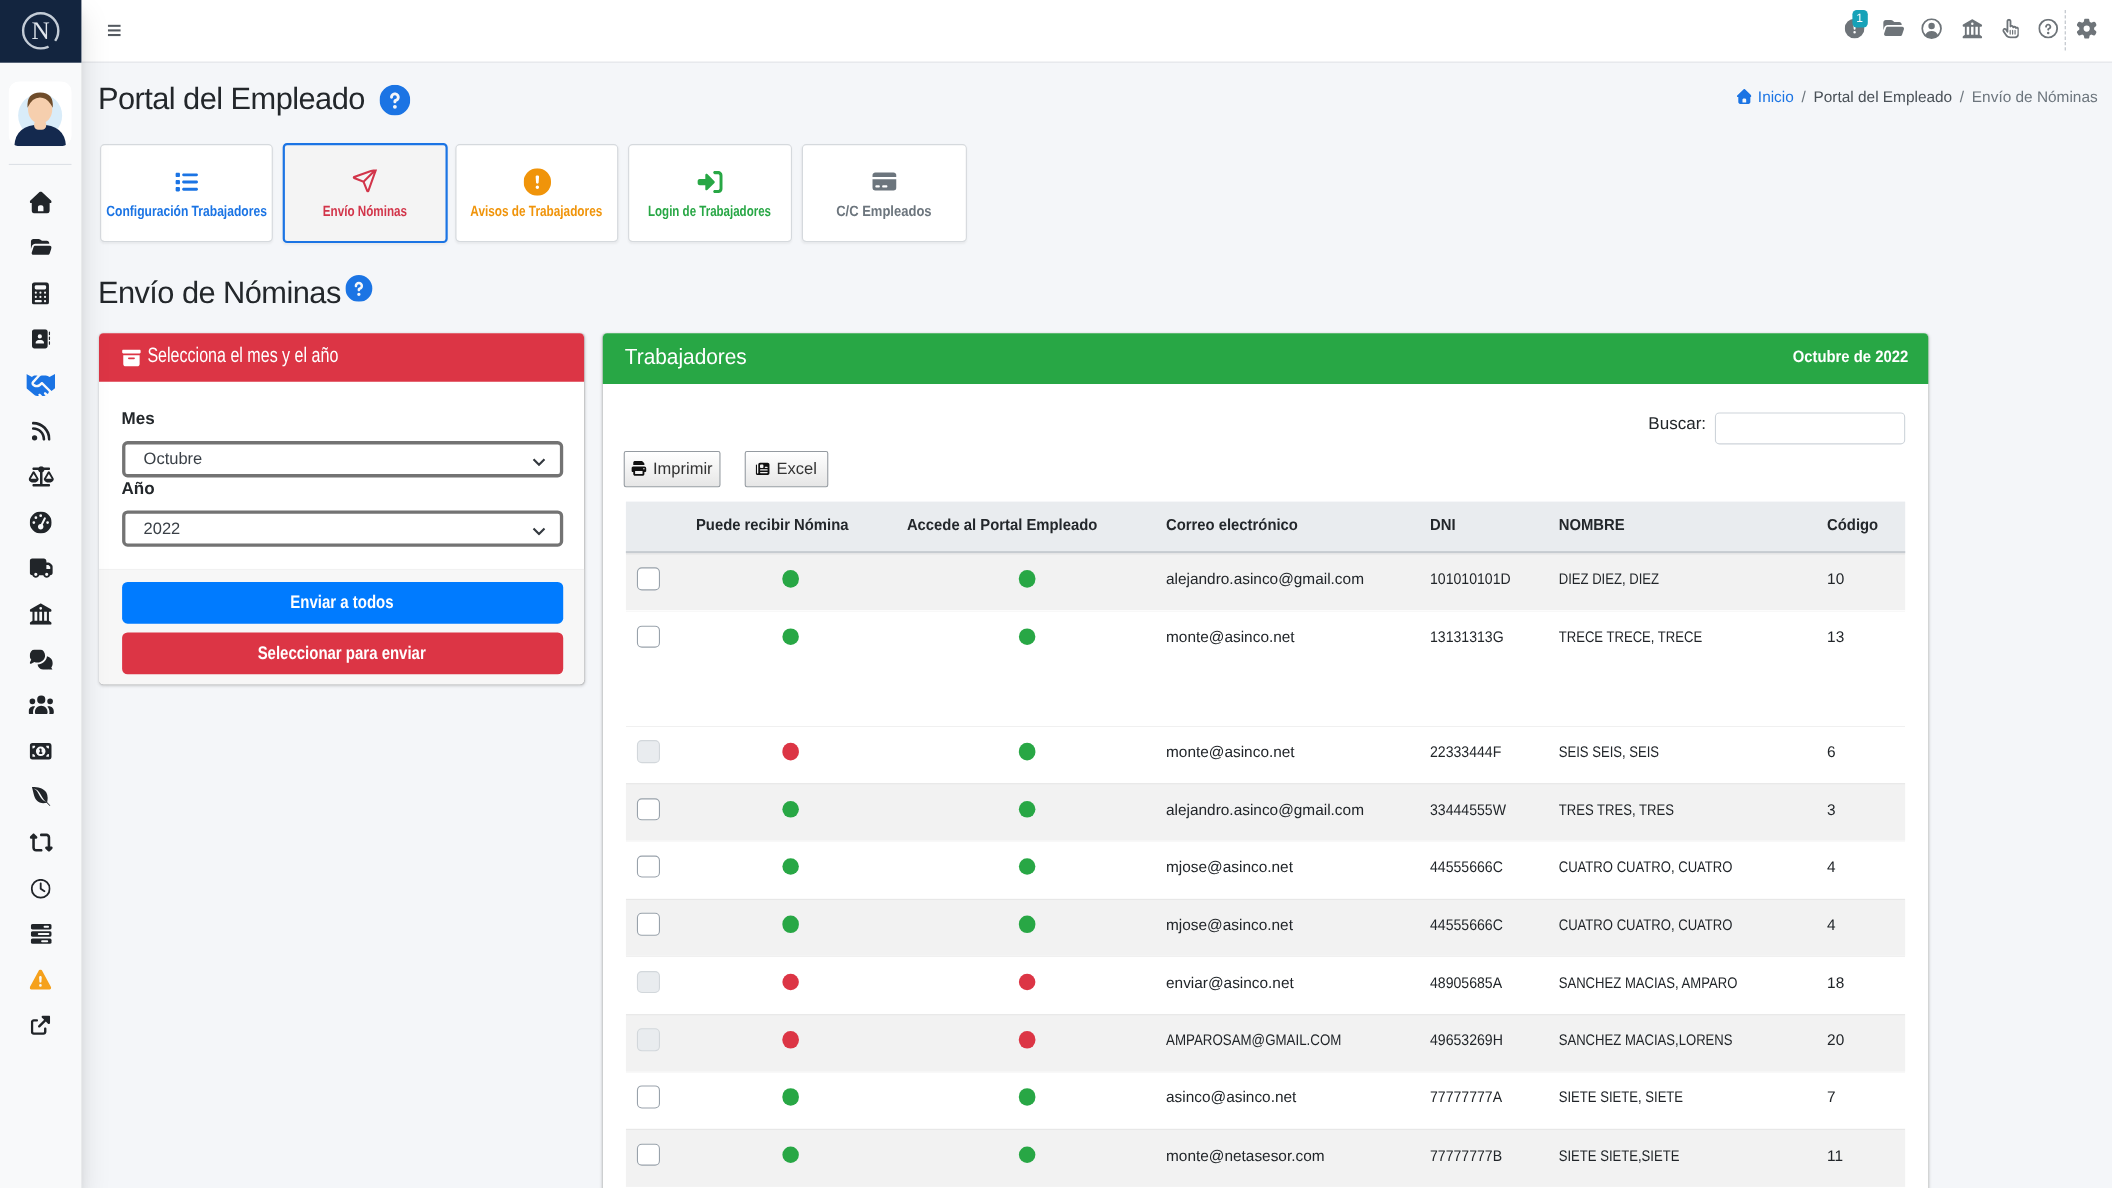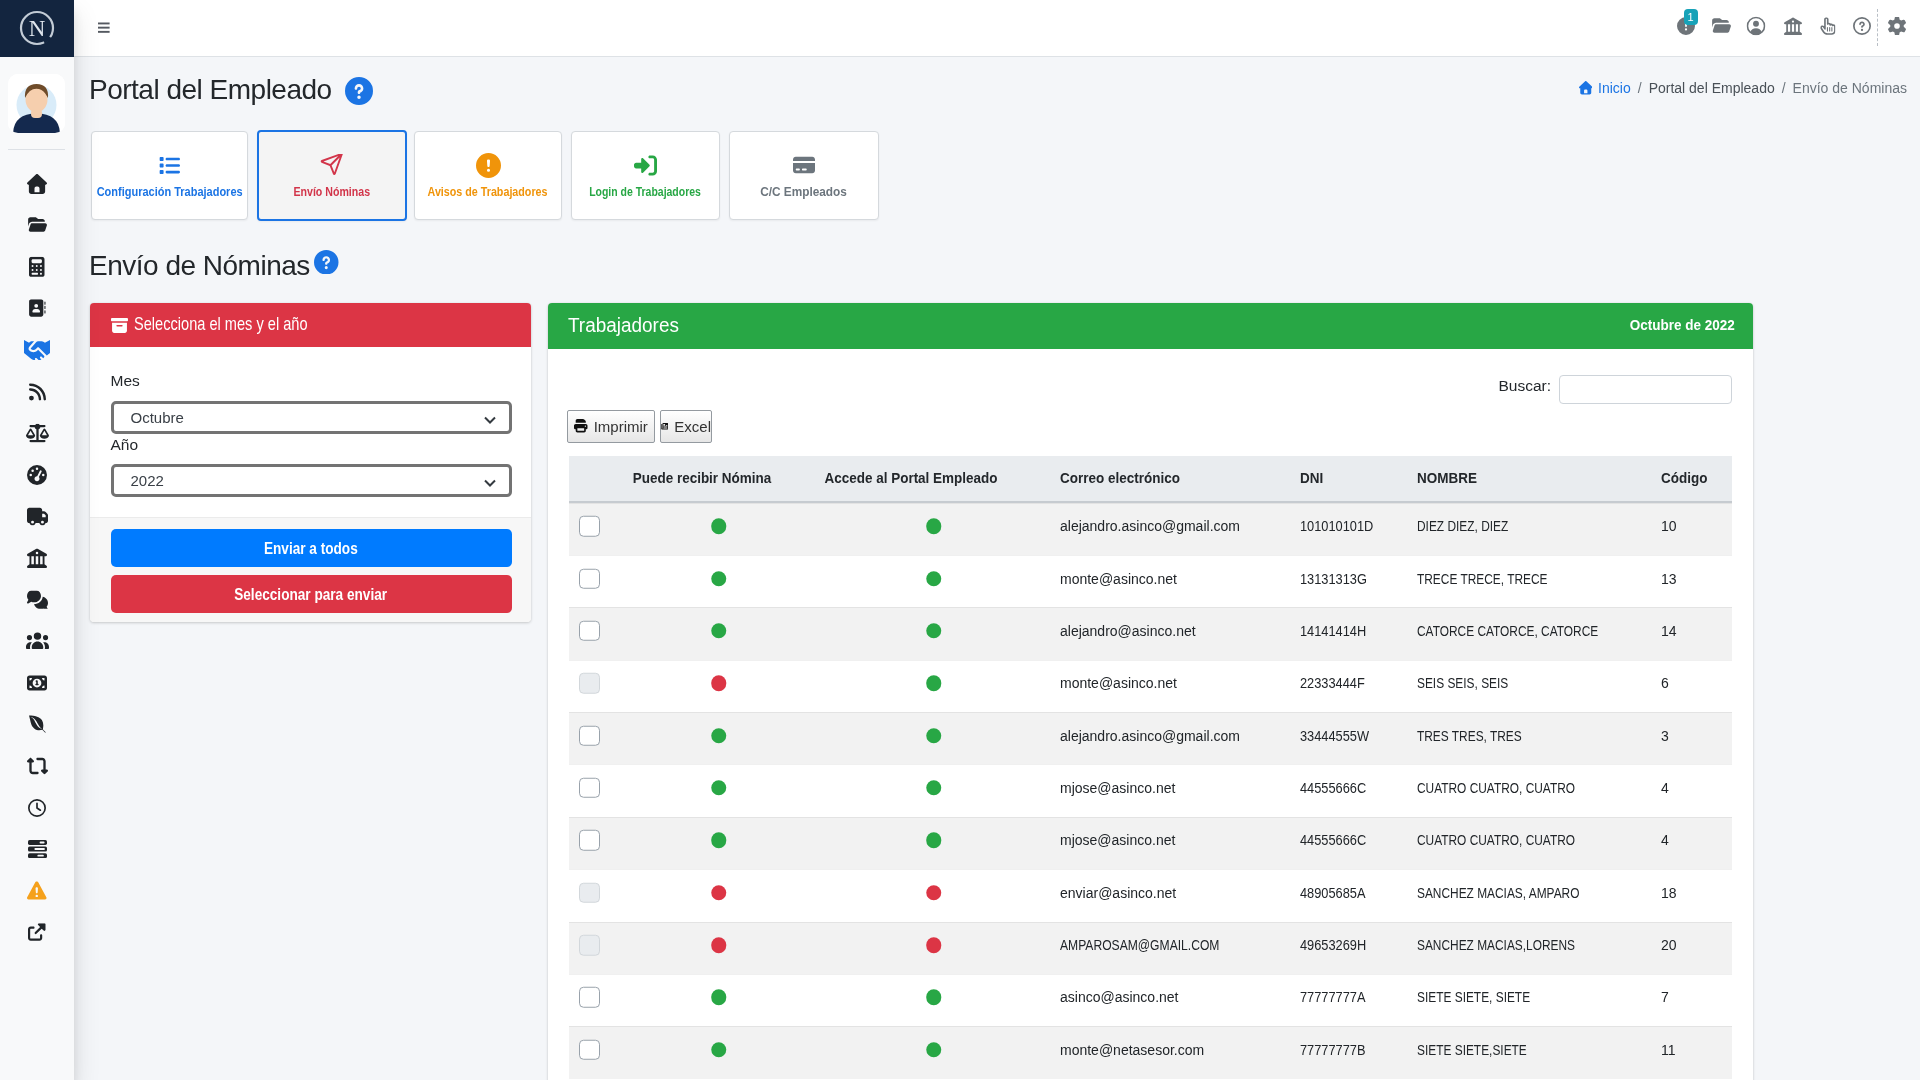--- a/index.html
+++ b/index.html
@@ -30,21 +30,21 @@
 .tab { position:absolute; top:131px; height:89px; background:#fff; border:1px solid #d5d9dd; border-radius:4px;
   box-shadow:0 1px 2px rgba(0,0,0,.05); display:flex; flex-direction:column; align-items:center; justify-content:center; }
 .tab .ti { height:26px; display:flex; align-items:center; }
 .tab .tt { margin-top:6px; font-size:13.5px; font-weight:bold; white-space:nowrap; transform-origin:center; }
 
 
 .card { position:absolute; background:#fff; border-radius:4px; box-shadow:0 0 1px rgba(0,0,0,.12), 0 1px 3px rgba(0,0,0,.18); }
 .chead { position:absolute; left:0; top:0; width:100%; border-radius:4px 4px 0 0; color:#fff;padding-left:41px; }
 
 
-.lbl { position:absolute; left:20.5px; font-size:15.5px; font-weight:normal; color:#23272b; }
+.lbl { position:absolute; left:20.5px; font-size:15.5px; font-weight:bold; color:#23272b; }
 .sel { position:absolute; left:20.5px; width:401px; height:33px; border:3px solid #737373; border-radius:5px;
   background:#fff; font-size:15px; color:#3a4047; display:flex; align-items:center; padding-left:17px; }
 .sel svg { position:absolute; right:13px; top:12px; }
 .btn { position:absolute; left:20.5px; width:401px; height:38px; border-radius:5px; color:#fff;
   font-size:16.5px; font-weight:bold; display:flex; align-items:center; justify-content:center; }
 .btn span { display:inline-block; transform:scaleX(0.825); white-space:nowrap; }
 
 
 .dtbtn { position:absolute; top:107px; height:33px; border:1px solid #949aa0; border-radius:2px; color:#333;
   font-size:15px; display:flex; align-items:center; justify-content:center; gap:6px;
@@ -333,21 +333,21 @@
   <div class="chead" style="height:46.5px;background:#28a745">
     <span style="position:absolute;left:20px;top:11px;font-size:20px;display:inline-block;transform:scaleX(0.947);transform-origin:0 0">Trabajadores</span>
     <span style="position:absolute;right:18px;top:13px;font-size:15px;font-weight:bold;display:inline-block;transform:scaleX(0.9);transform-origin:100% 0">Octubre de 2022</span>
   </div>
   <div style="position:absolute;left:899px;top:74px;width:104px;font-size:15.5px;color:#23272b;text-align:right">Buscar:</div>
   <div style="position:absolute;left:1010.5px;top:72px;width:173px;height:29.5px;border:1px solid #ced4da;border-radius:4px;background:#fff"></div>
 
   <div class="dtbtn" style="left:19px;width:88px"><svg style="" width="13.5" height="13.5" viewBox="0 0 512 512">
         <path fill="#111" d="M64 64c0-35.3 28.7-64 64-64h213.5c17 0 33.3 6.7 45.3 18.7l42.5 42.5c12 12 18.7 28.3 18.7 45.3V144H64zM0 256c0-35.3 28.7-64 64-64h384c35.3 0 64 28.7 64 64v96c0 17.7-14.3 32-32 32h-32v64c0 35.3-28.7 64-64 64H128c-35.3 0-64-28.7-64-64v-64H32c-17.7 0-32-14.3-32-32zm128 160v32h256v-96H128zm328-144a24 24 0 1 0-48 0 24 24 0 1 0 48 0"></path>
       </svg>Imprimir</div>
-  <div class="dtbtn" style="left:112px;width:52px"><svg style="" width="12.5" height="12.5" viewBox="0 0 512 512">
+  <div class="dtbtn" style="left:129px;width:76px"><svg style="" width="12.5" height="12.5" viewBox="0 0 512 512">
         <path fill="#111" d="M0 416V120c0-13.3 10.7-24 24-24s24 10.7 24 24v288c0 13.3 10.7 24 24 24s24-10.7 24-24V96c0-35.3 28.7-64 64-64h288c35.3 0 64 28.7 64 64v320c0 35.3-28.7 64-64 64H64c-35.3 0-64-28.7-64-64m160-288v64c0 17.7 14.3 32 32 32h64c17.7 0 32-14.3 32-32v-64c0-17.7-14.3-32-32-32h-64c-17.7 0-32 14.3-32 32m24 240c-13.3 0-24 10.7-24 24s10.7 24 24 24h240c13.3 0 24-10.7 24-24s-10.7-24-24-24zm-24-72c0 13.3 10.7 24 24 24h240c13.3 0 24-10.7 24-24s-10.7-24-24-24H184c-13.3 0-24 10.7-24 24m200-120c-13.3 0-24 10.7-24 24s10.7 24 24 24h64c13.3 0 24-10.7 24-24s-10.7-24-24-24z"></path>
       </svg>Excel</div>
 
   <div id="thead">
     <div class="thc" style="left:133px">Puede recibir Nómina</div>
     <div class="thc" style="left:342px">Accede al Portal Empleado</div>
     <div class="thl" style="left:491px">Correo electrónico</div>
     <div class="thl" style="left:731px">DNI</div>
     <div class="thl" style="left:848px">NOMBRE</div>
     <div class="thl" style="left:1092px">Código</div>
@@ -366,29 +366,20 @@
 <div class="tc" style="left:1092px">10</div>
 </div>
 <div class="trow" style="top:252.5px;background:#ffffff">
 <div class="cb"></div>
 <div class="dot" style="left:149.5px;background:#28a745"></div>
 <div class="dot" style="left:364.5px;background:#28a745"></div>
 <div class="tc" style="left:491px;transform:translateY(-50%) scaleX(1.0)">monte@asinco.net</div>
 <div class="tc" style="left:731px;transform:translateY(-50%) scaleX(0.915)">13131313G</div>
 <div class="tc" style="left:848px;transform:translateY(-50%) scaleX(0.85)">TRECE TRECE, TRECE</div>
 <div class="tc" style="left:1092px">13</div>
-</div>
-<div class="trow" style="top:304.8px;background:#f2f2f2">
-<div class="cb"></div>
-<div class="dot" style="left:149.5px;background:#28a745"></div>
-<div class="dot" style="left:364.5px;background:#28a745"></div>
-<div class="tc" style="left:491px;transform:translateY(-50%) scaleX(1.0)">alejandro@asinco.net</div>
-<div class="tc" style="left:731px;transform:translateY(-50%) scaleX(0.915)">14141414H</div>
-<div class="tc" style="left:848px;transform:translateY(-50%) scaleX(0.85)">CATORCE CATORCE, CATORCE</div>
-<div class="tc" style="left:1092px">14</div>
 </div>
 <div class="trow" style="top:357.2px;background:#ffffff">
 <div class="cbd"></div>
 <div class="dot" style="left:149.5px;background:#dc3545"></div>
 <div class="dot" style="left:364.5px;background:#28a745"></div>
 <div class="tc" style="left:491px;transform:translateY(-50%) scaleX(1.0)">monte@asinco.net</div>
 <div class="tc" style="left:731px;transform:translateY(-50%) scaleX(0.915)">22333444F</div>
 <div class="tc" style="left:848px;transform:translateY(-50%) scaleX(0.85)">SEIS SEIS, SEIS</div>
 <div class="tc" style="left:1092px">6</div>
 </div>

